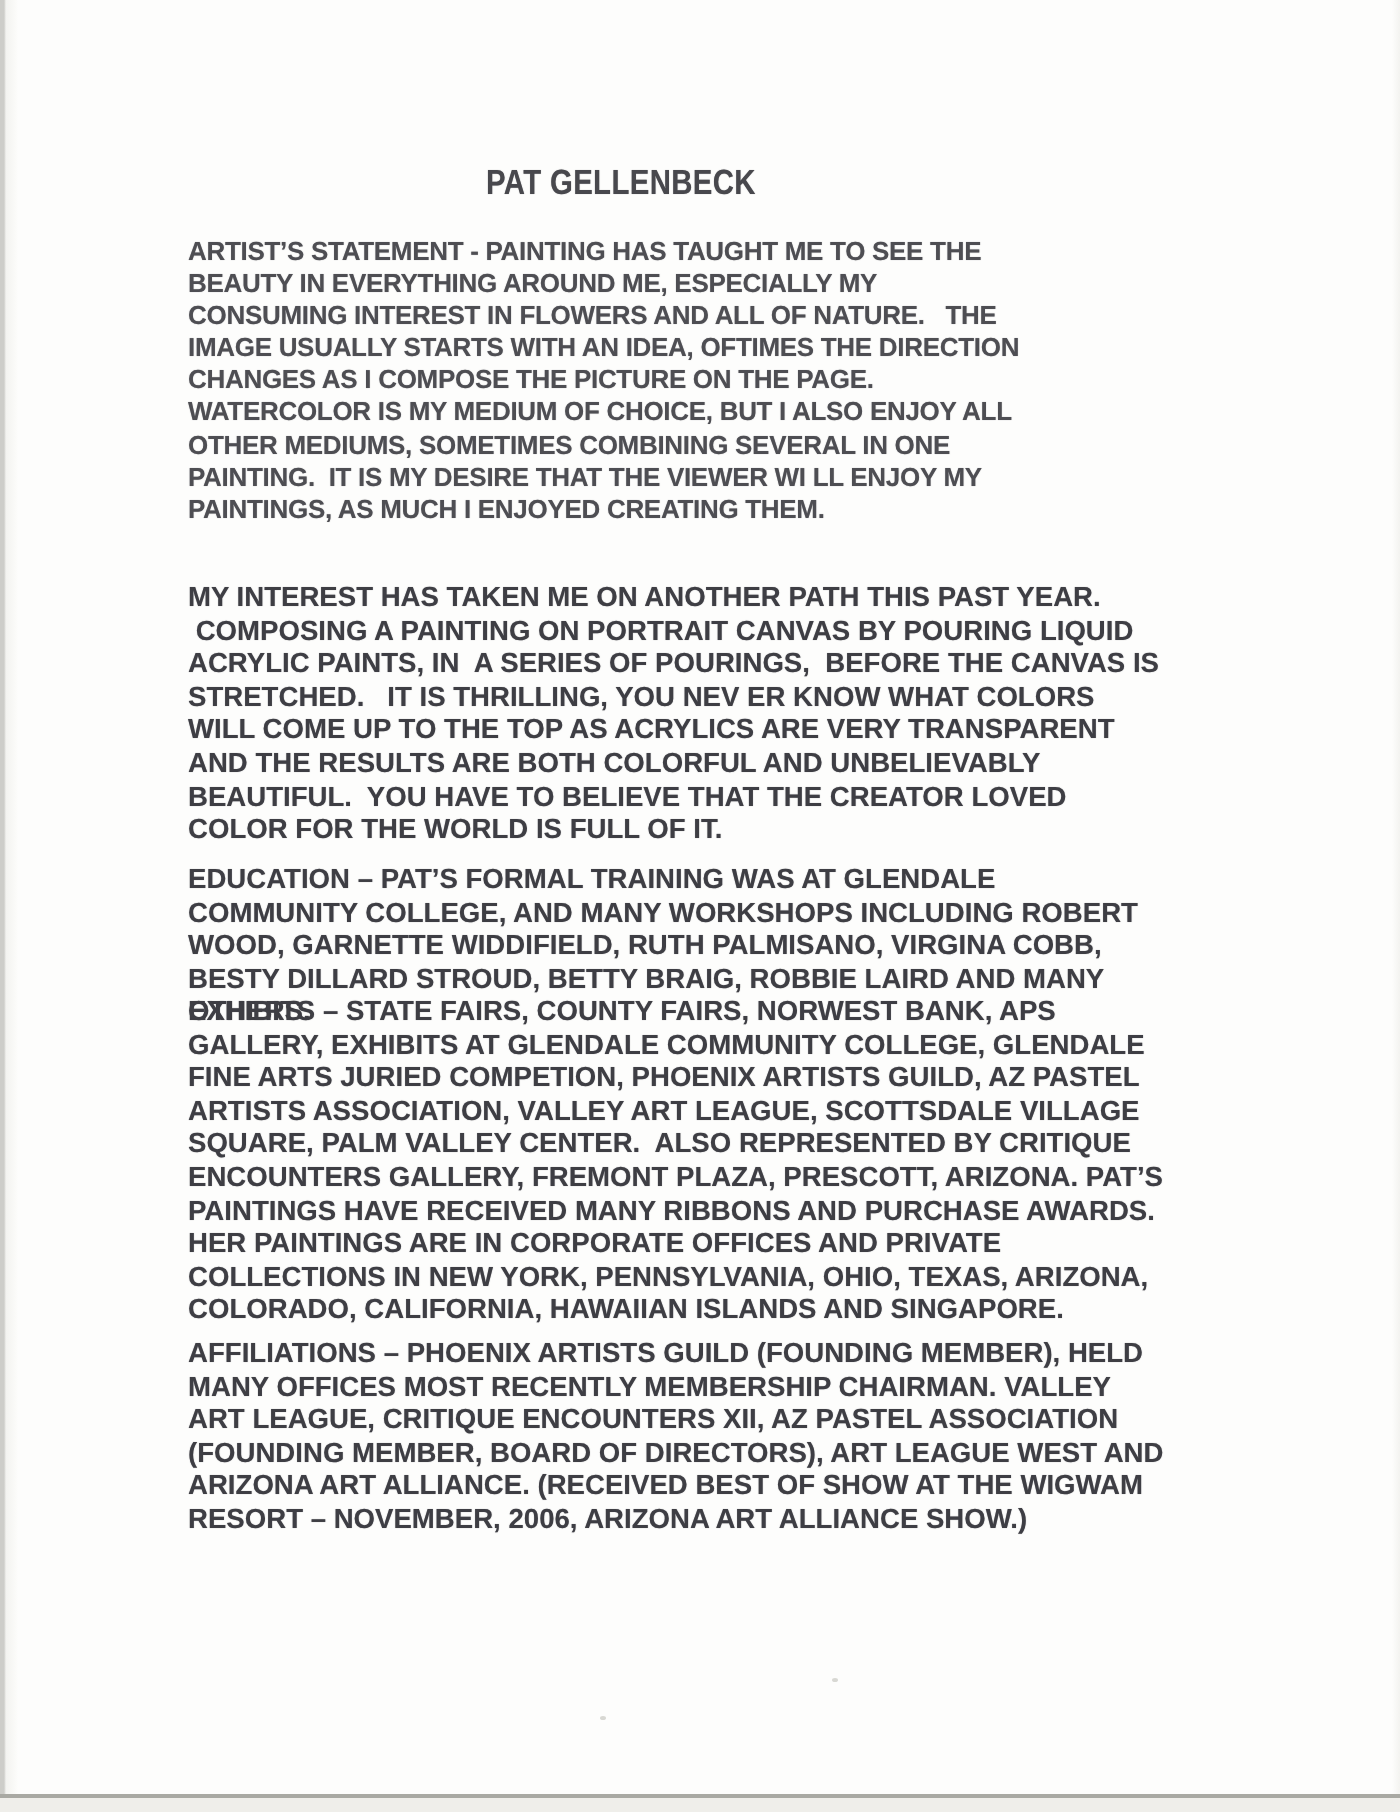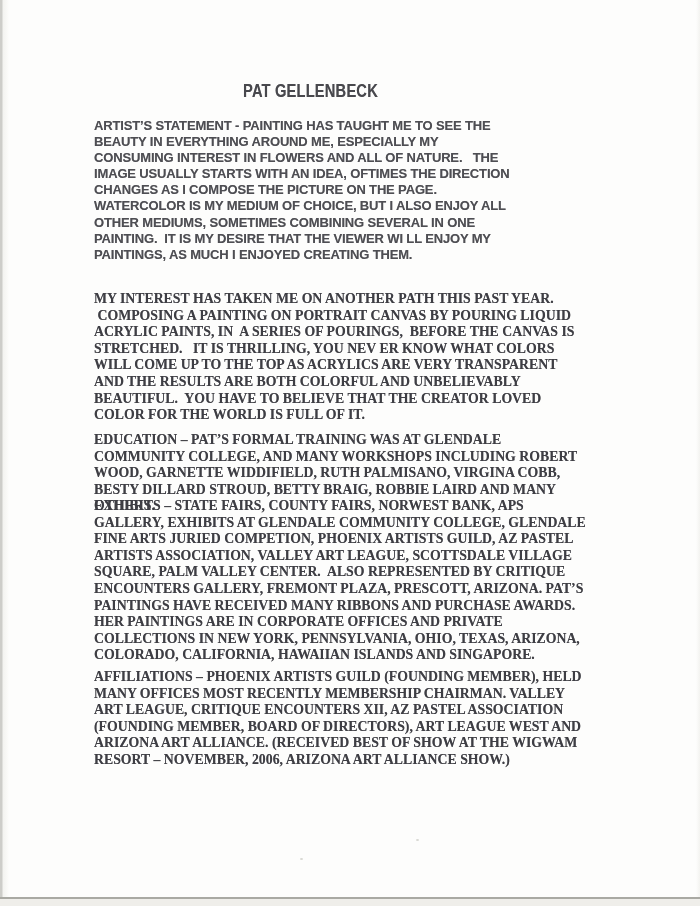--- a/index.html
+++ b/index.html
@@ -57,21 +57,21 @@
   }
   .sans {
     font-family: "Liberation Sans", sans-serif;
     font-size: 13px;
     line-height: 16.1px;
     color: #4e4e53;
     letter-spacing: -0.15px;
     text-shadow: 0 0 0.5px rgba(78,78,83,0.5);
   }
   .serif {
-    font-family: Liberation Serif, serif;
+    font-family: Liberation Sans, sans-serif;
     font-size: 13.8px;
     line-height: 16.6px;
     color: #3e3e44;
     text-shadow: 0 0 0.5px rgba(62,62,68,0.5);
   }
   .p1 { top: 118px; }
   .p2 { top: 291px; }
   .p3 { top: 432px; }
   .p4 { top: 498px; }
   .p5 { top: 669px; }

